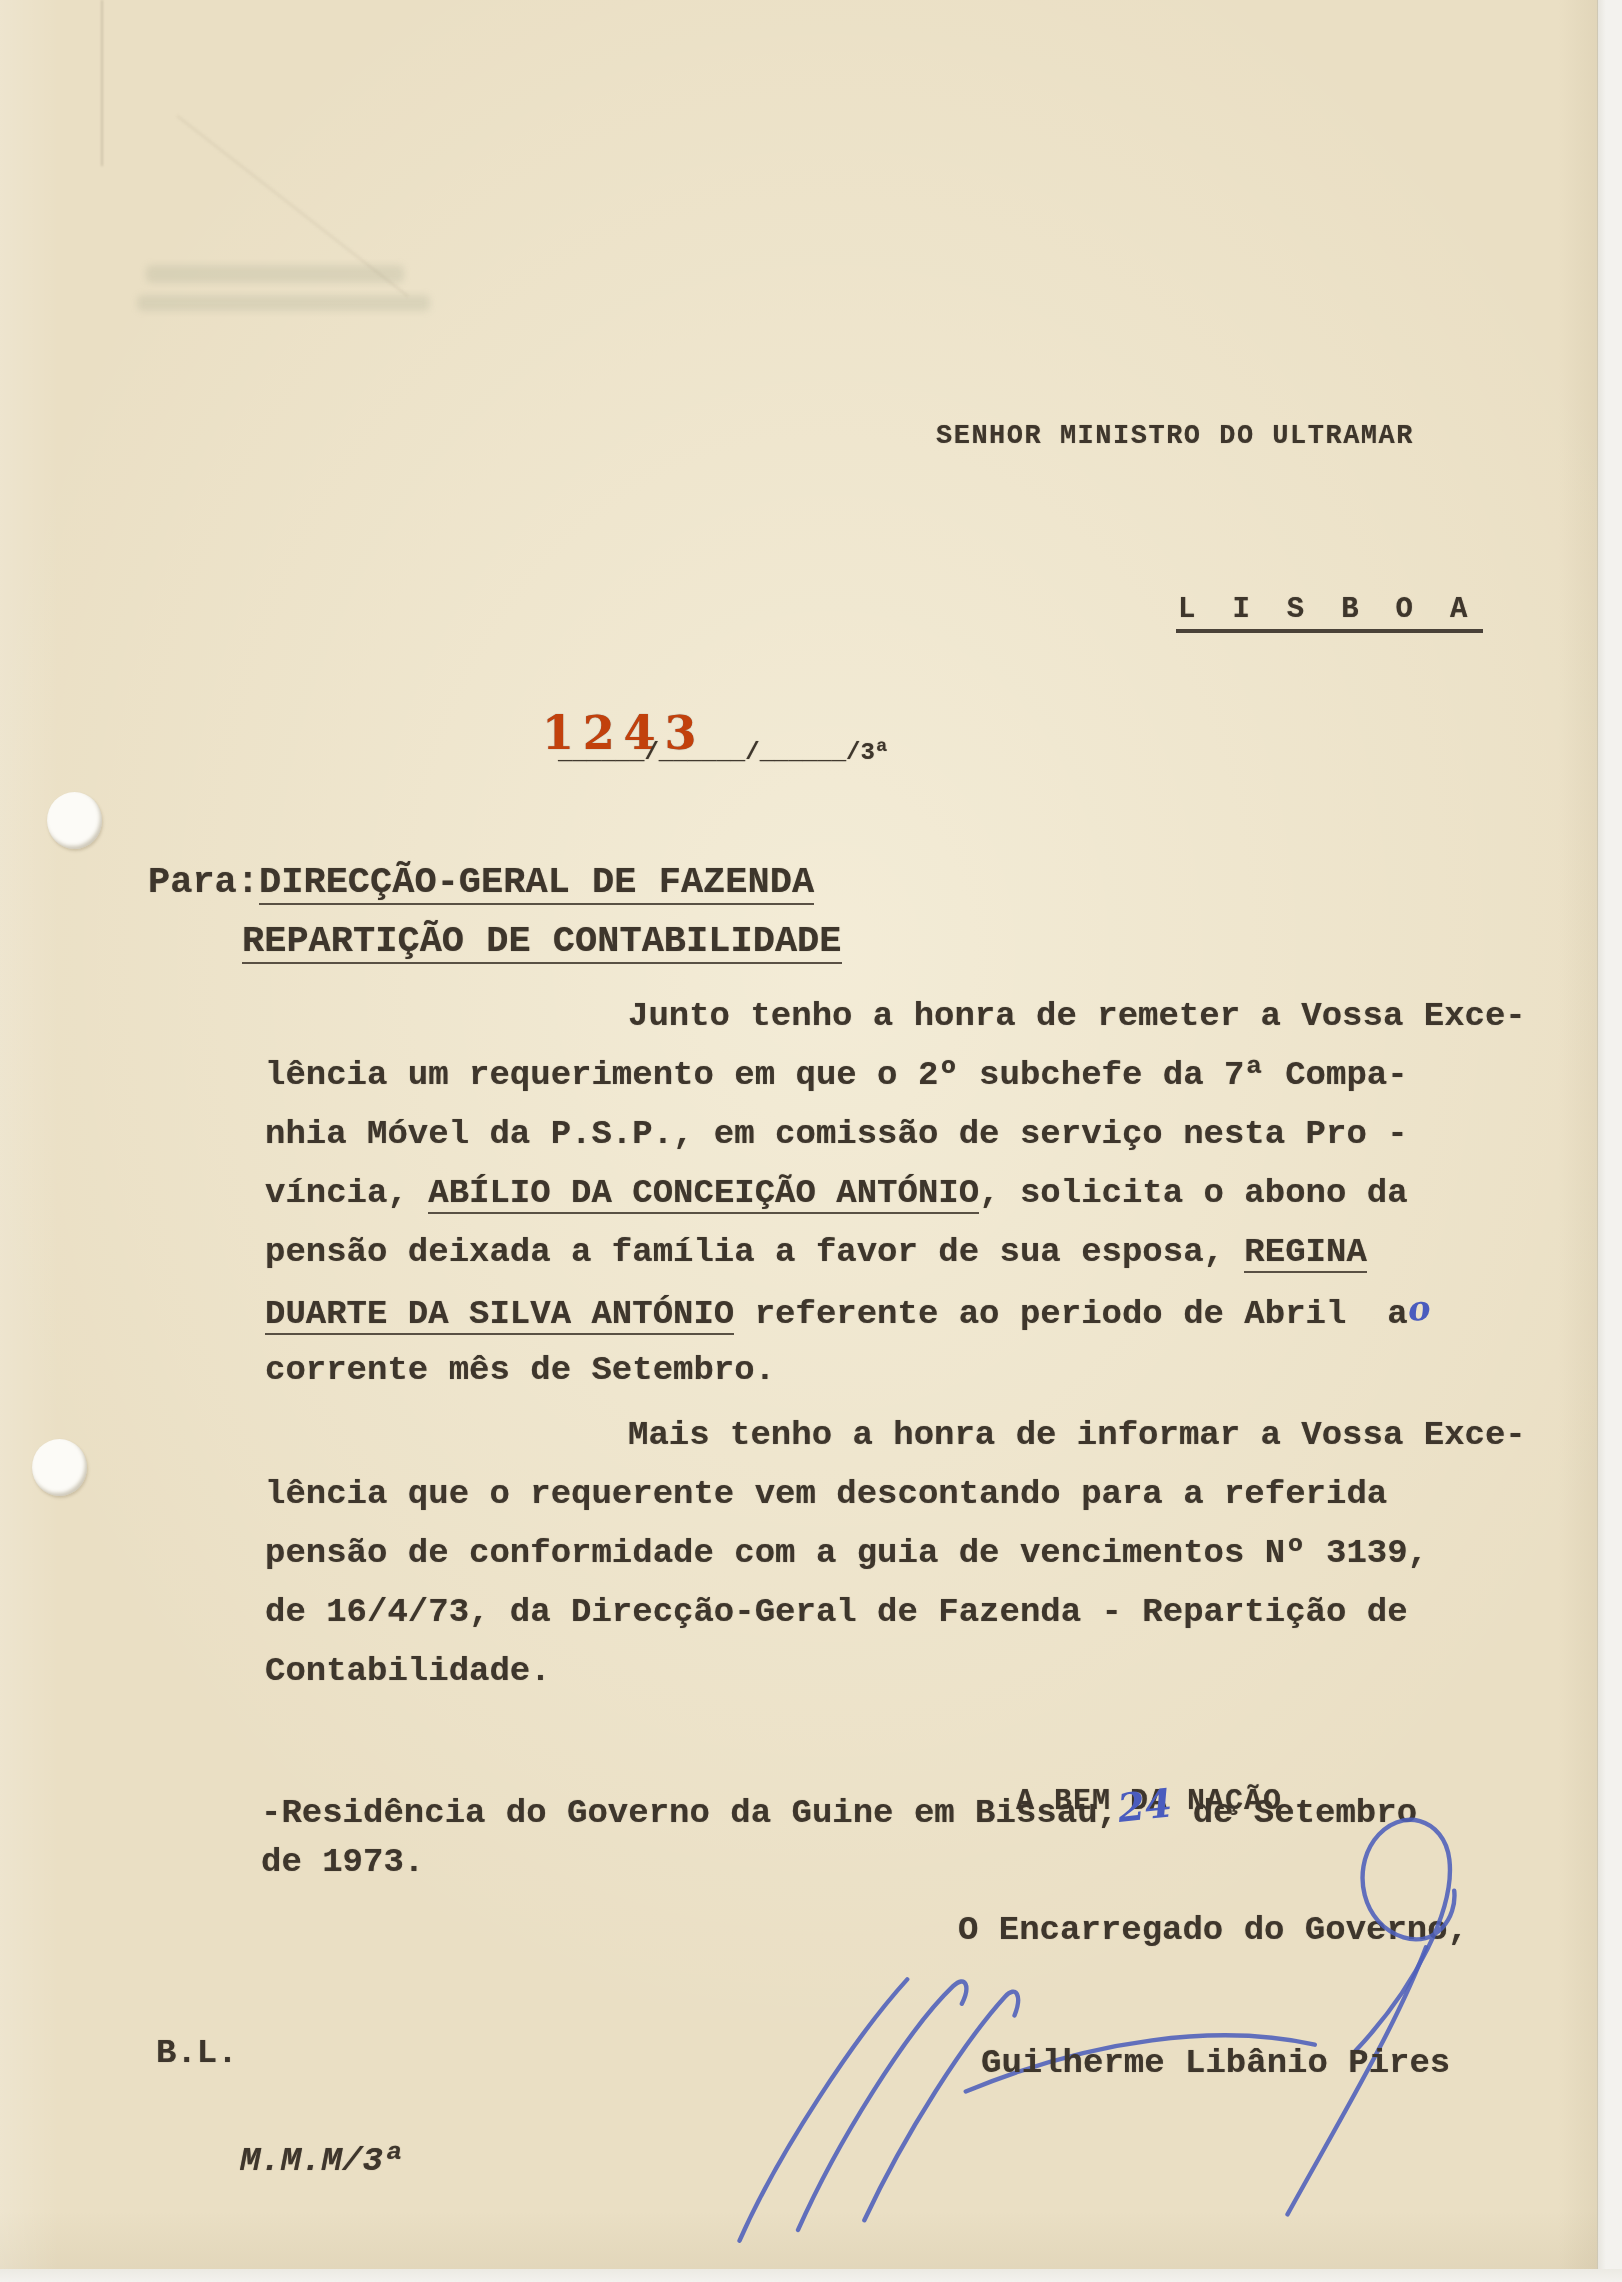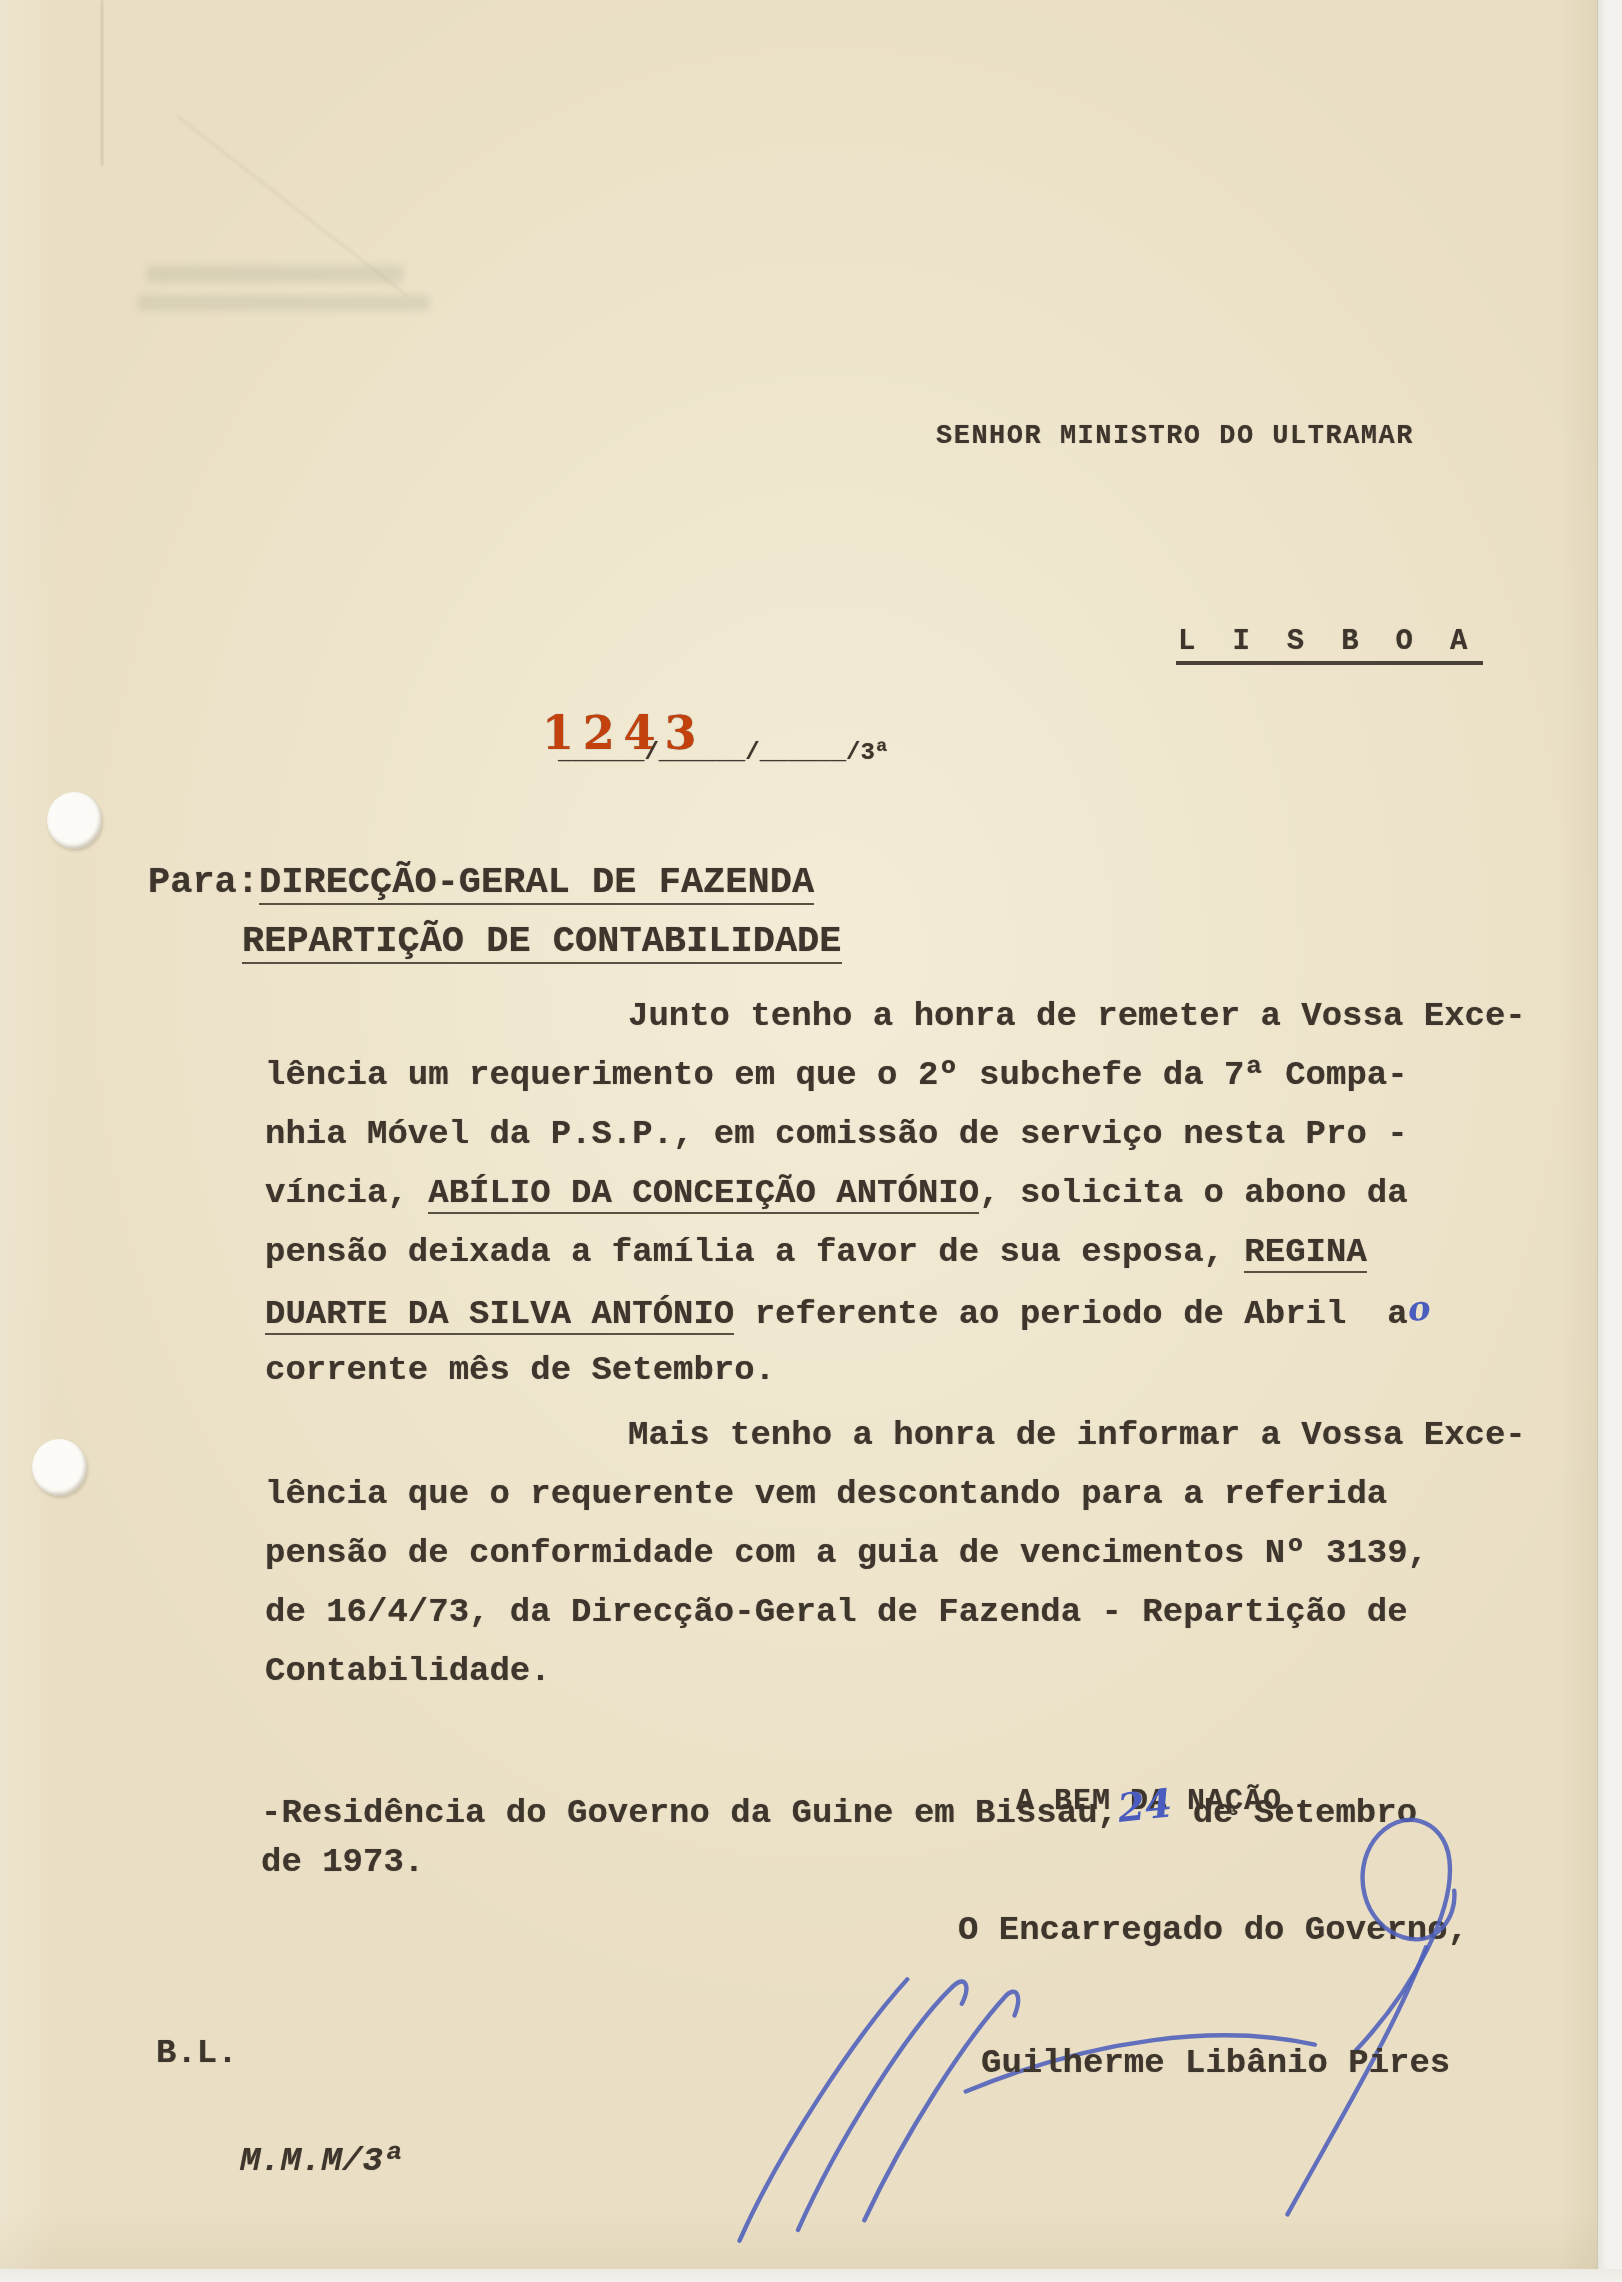--- a/index.html
+++ b/index.html
@@ -23,21 +23,21 @@
   .edge-bottom{position:absolute;left:0;bottom:0;width:1623px;height:12.7px;background:linear-gradient(0deg,#f3f2ee,#eceae3);}
   .typed{color:#3e362c;font-weight:bold;white-space:pre;text-shadow:0 0 1px rgba(62,54,44,.55);}
   .abs{position:absolute;}
   .tline span{white-space:pre;}
   .tline span.u{border-bottom:2.9px solid rgba(62,54,44,.85);}
   .blue-hand{
     font-family:"DejaVu Serif",serif;font-style:italic;font-weight:bold;
     color:#4a5cbe;text-shadow:none;display:inline-block;transform:rotate(-6deg) translateY(-2.9px);
   }
   .header-line{left:936px;top:421px;font-size:27px;letter-spacing:1.5px;}
-  .city-line{left:1176px;top:625px;font-size:29px;letter-spacing:9.8px;border-bottom:4.9px solid rgba(55,48,40,.9);padding:0 5.9px 2.9px 2px;}
+  .city-line{left:1176px;top:593px;font-size:29px;letter-spacing:9.8px;border-bottom:4.9px solid rgba(55,48,40,.9);padding:0 5.9px 2.9px 2px;}
   .stamp{left:542px;top:706px;font-family:"DejaVu Serif",serif;font-weight:bold;font-size:46px;
     color:#c2410c;letter-spacing:8.8px;text-shadow:0 0 1px rgba(69,75,89,.7);}
   .refline{left:558px;top:739px;font-size:24px;}
   .to1{left:148px;top:829px;font-size:37px;margin-top:32px;}
   .to2{left:242px;top:880px;font-size:37px;margin-top:40px;}
   .para{left:265px;width:1239px;font-size:34px;}
   .para .tline{line-height:59px;height:59px;}
   .para1{top:987px;}
   .para2{top:1406px;}
   .para .tline:first-child{padding-left:363px;}

